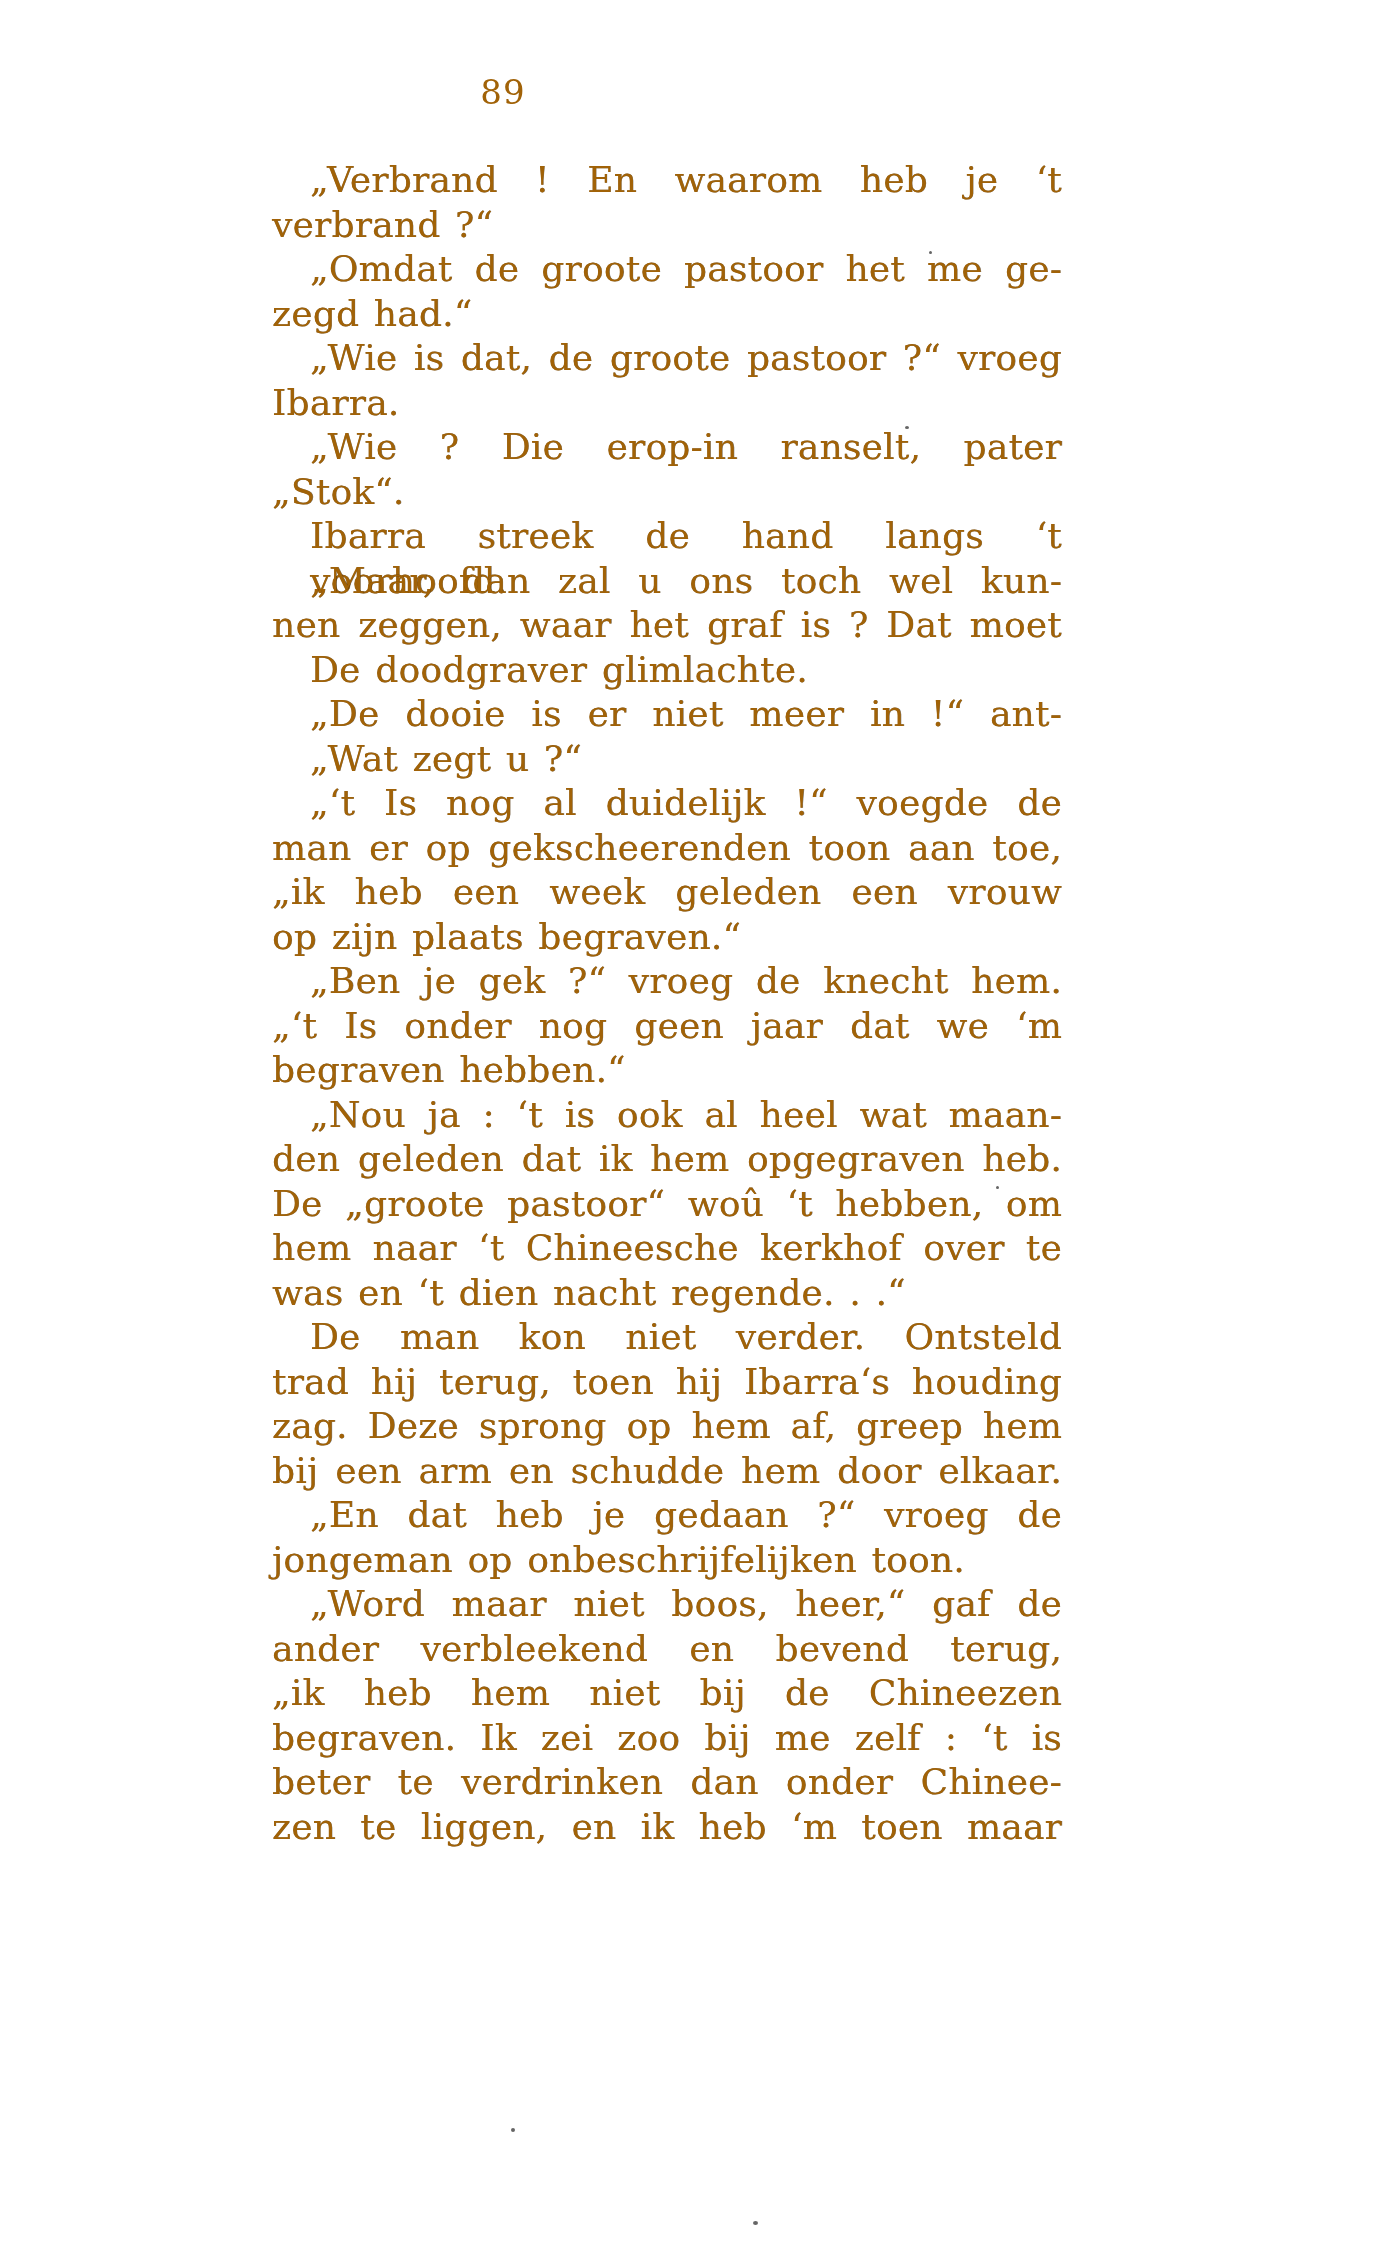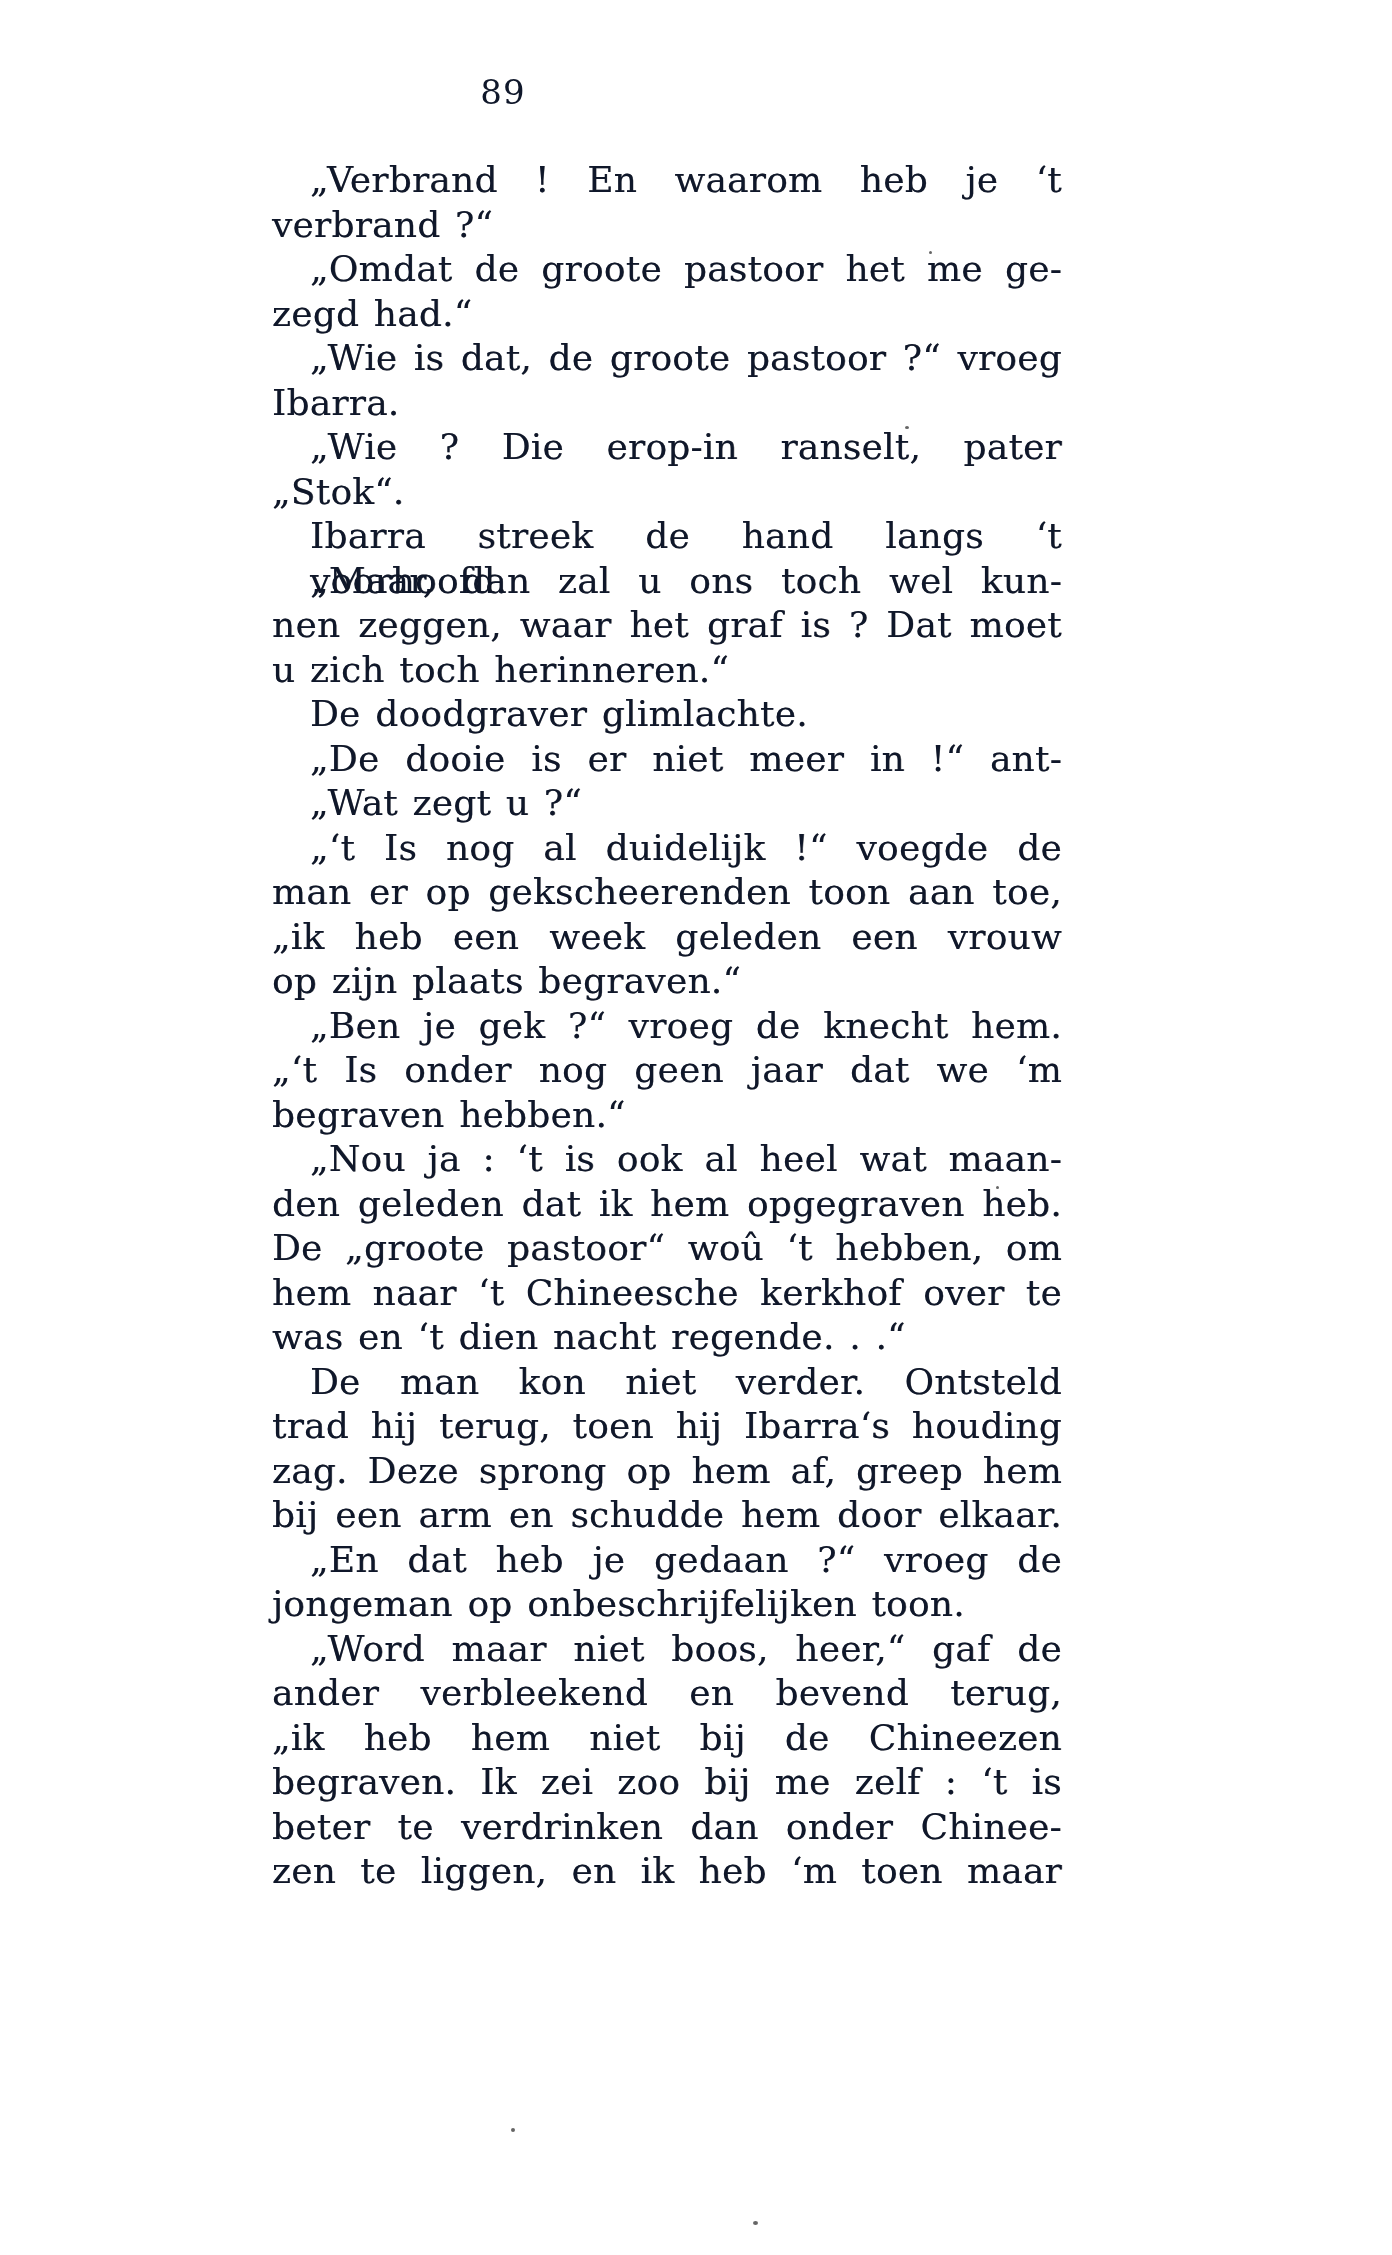--- a/index.html
+++ b/index.html
@@ -4,21 +4,21 @@
 <style>
   html,body{margin:0;padding:0;}
   body{background:#d9d9d5;}
   .page{
     position:relative;
     width:1392px;height:2255px;
     margin:0 auto;
     background:#ffffff;
     overflow:hidden;
     font-family:"DejaVu Serif","Liberation Serif",serif;
-    color:#0f172a;
+    color:#a16207;
   }
   .pageno{
     position:absolute;
     top:72px;left:403px;width:200px;
     text-align:center;
     font-size:34px;
     letter-spacing:1px;
   }
   .textblock{
     position:absolute;
@@ -51,21 +51,20 @@
       <div class="line">verbrand ?“</div>
       <div class="line indent just">„Omdat de groote pastoor het me ge-</div>
       <div class="line">zegd had.“</div>
       <div class="line indent just">„Wie is dat, de groote pastoor ?“ vroeg</div>
       <div class="line">Ibarra.</div>
       <div class="line indent just">„Wie ?  Die erop-in ranselt, pater</div>
       <div class="line">„Stok“.</div>
       <div class="line indent just">Ibarra streek de hand langs ‘t voorhoofd.</div>
       <div class="line indent just">„Maar, dan zal u ons toch wel kun-</div>
       <div class="line just">nen zeggen, waar het graf is ? Dat moet</div>
-      <div class="line">u zich toch herinneren.“</div>
       <div class="line indent">De doodgraver glimlachte.</div>
       <div class="line indent just">„De dooie is er niet meer in !“ ant-</div>
       <div class="line indent">„Wat zegt u ?“</div>
       <div class="line indent just">„‘t Is nog al duidelijk !“ voegde de</div>
       <div class="line just">man er op gekscheerenden toon aan toe,</div>
       <div class="line just">„ik heb een week geleden een vrouw</div>
       <div class="line">op zijn plaats begraven.“</div>
       <div class="line indent just">„Ben je gek ?“ vroeg de knecht hem.</div>
       <div class="line just">„‘t Is onder nog geen jaar dat we ‘m</div>
       <div class="line">begraven hebben.“</div>

